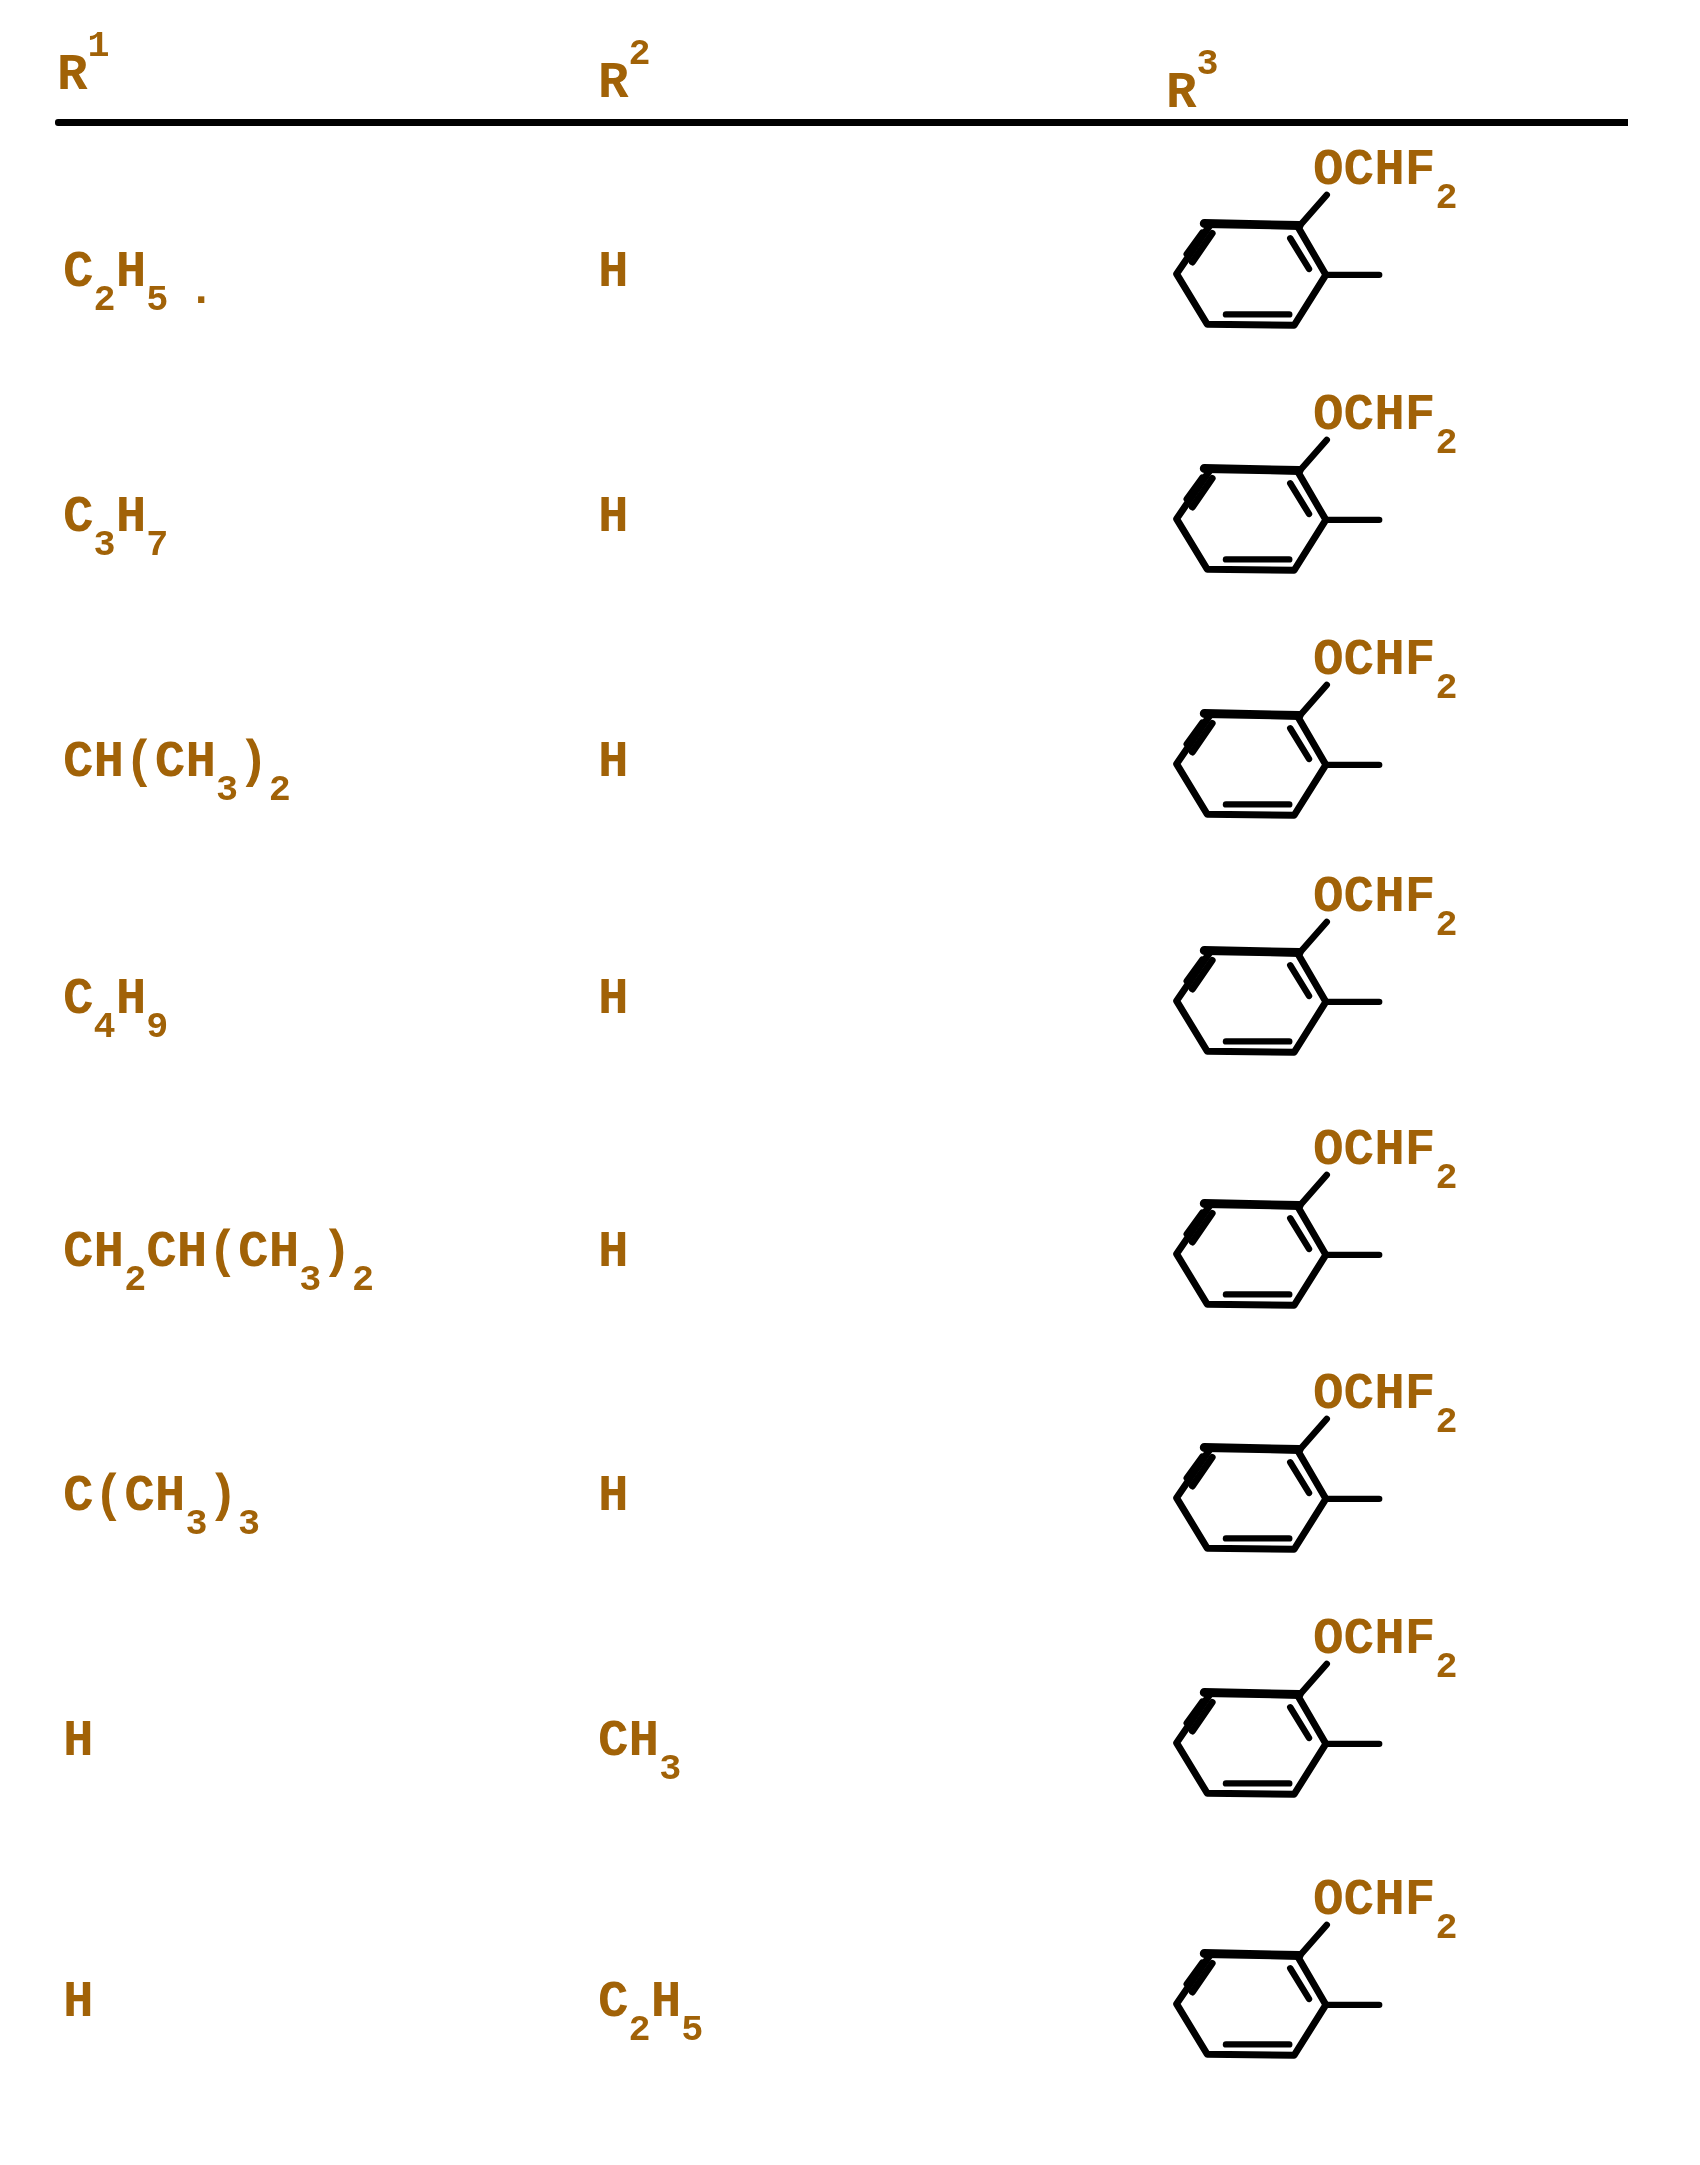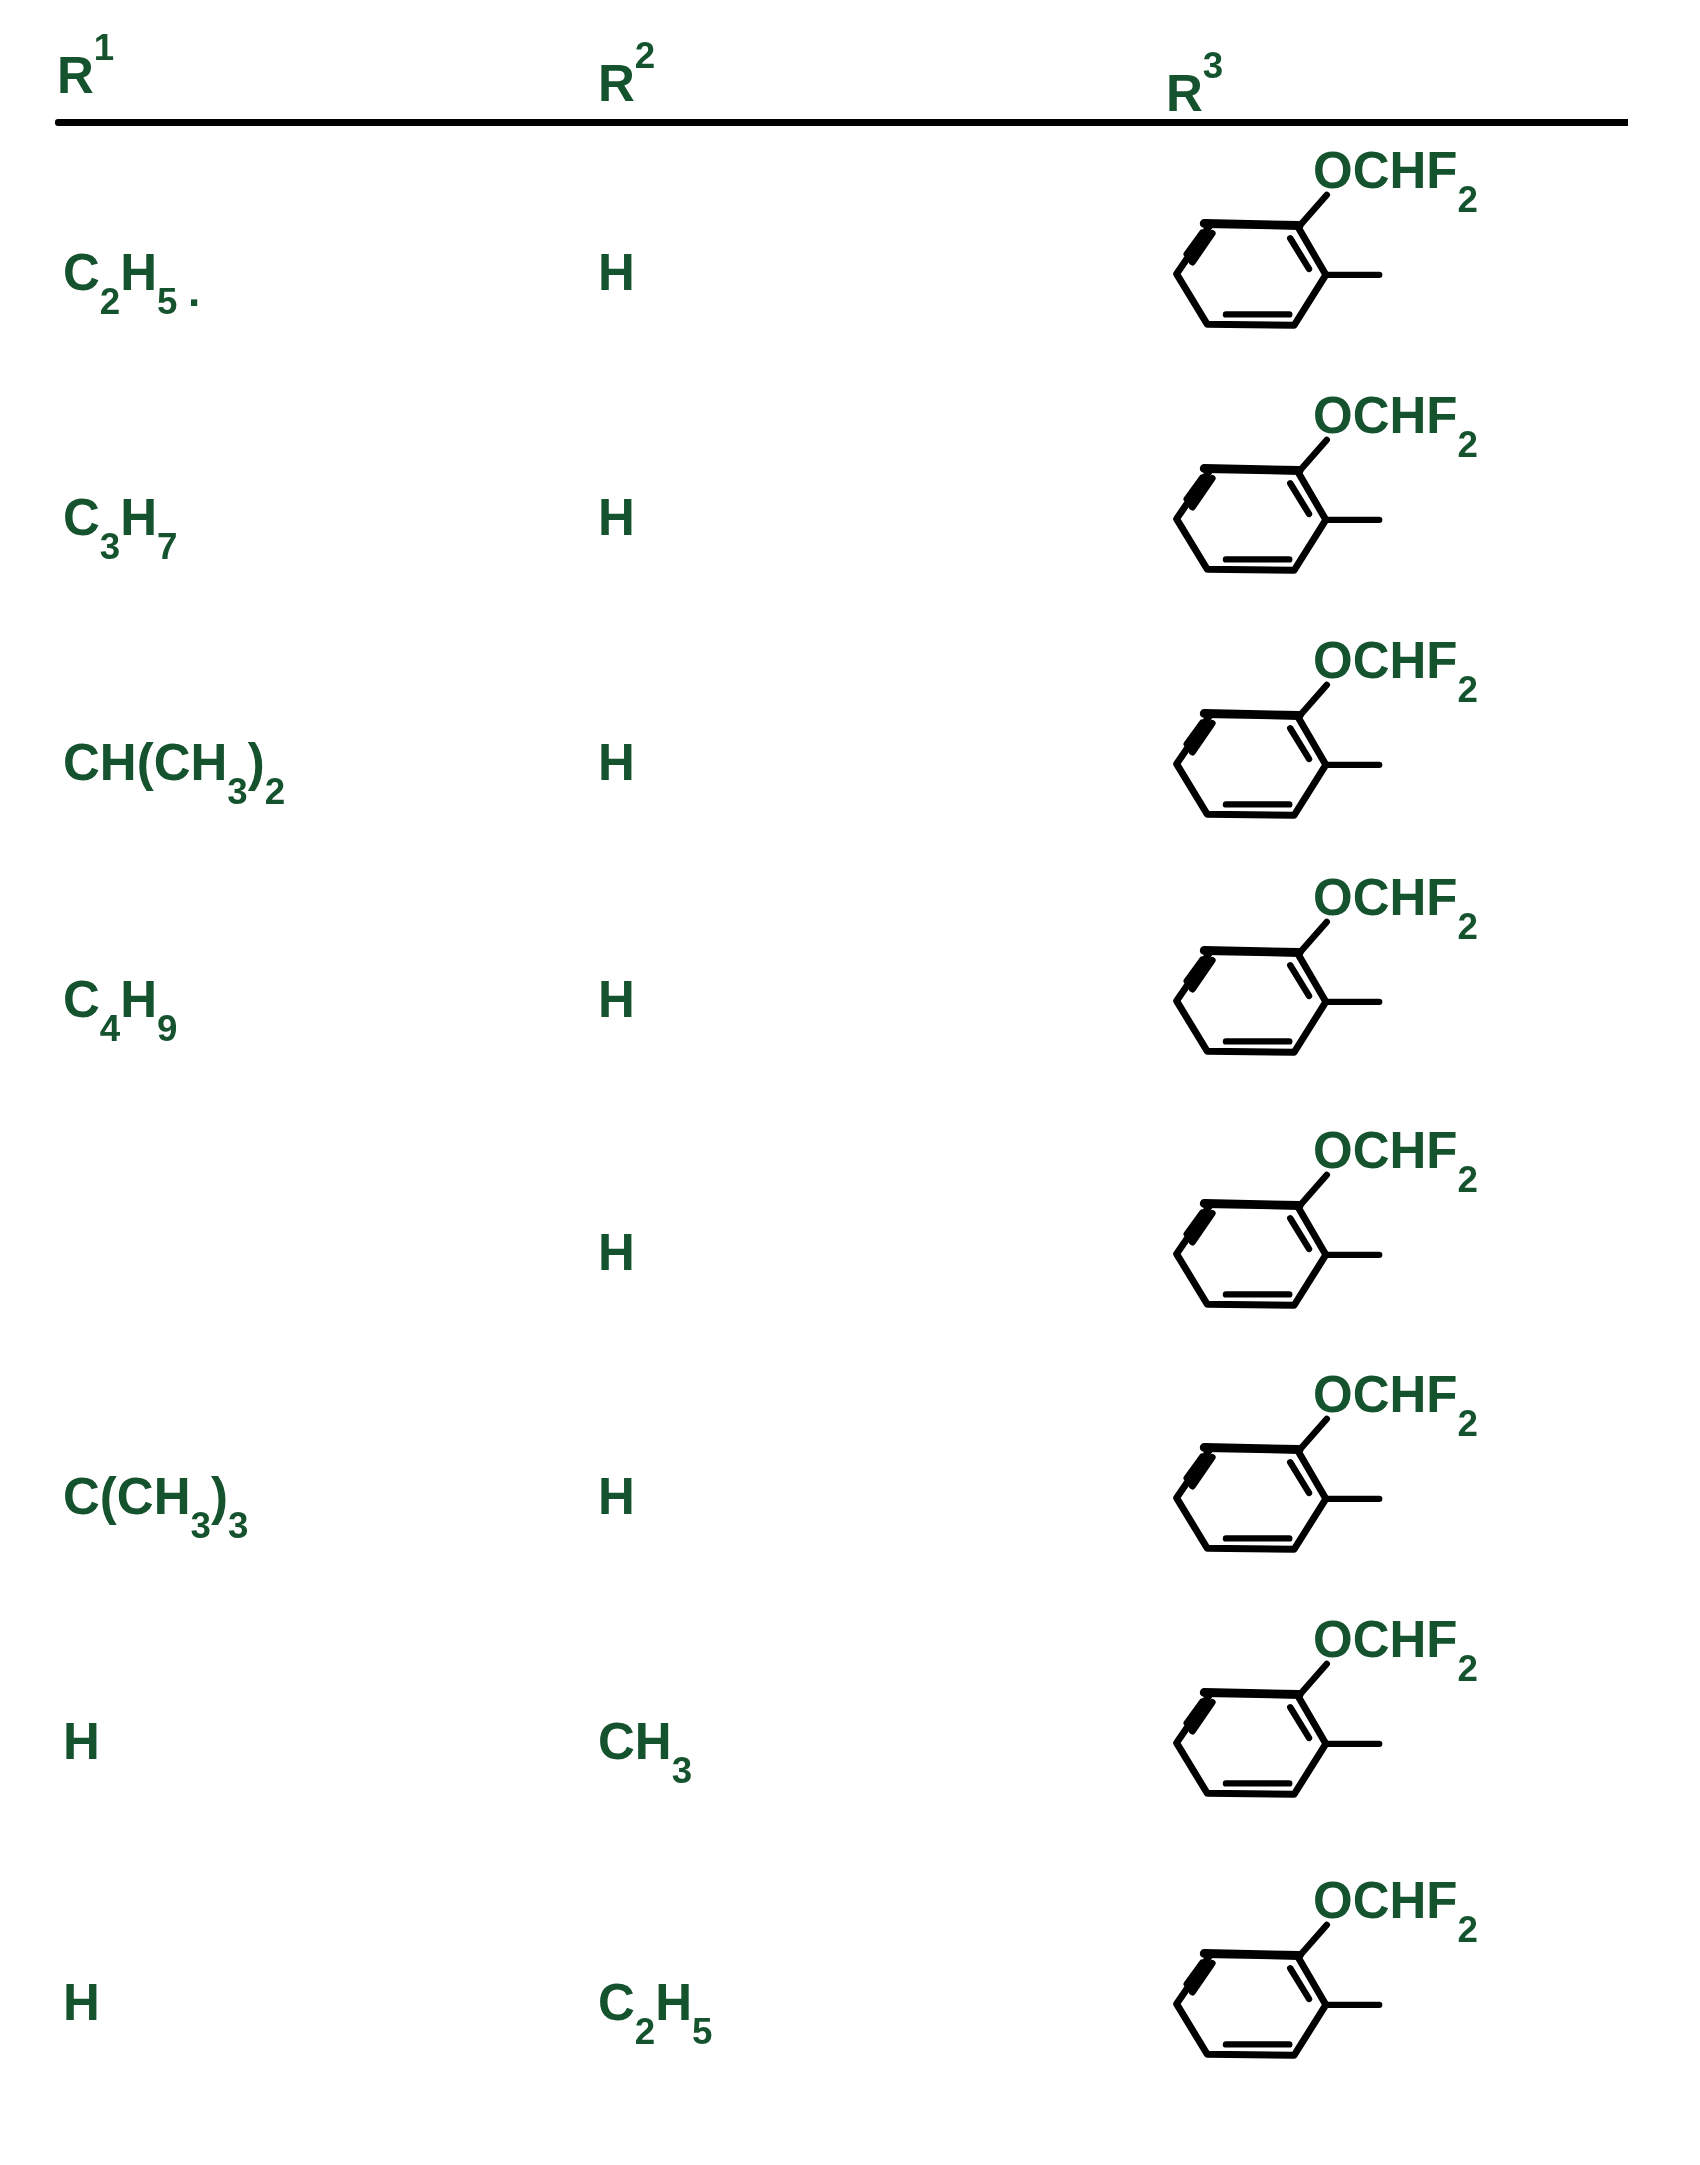--- a/index.html
+++ b/index.html
@@ -1,21 +1,21 @@
 <!DOCTYPE html>
 <html><head>
 <meta charset="utf-8">
 <style>
   html,body{margin:0;padding:0;background:#ffffff;}
   .page{
     position:relative;
     width:1628px;height:2165px;
     background:#ffffff;
-    color:#14532d;
-    font-family:Liberation Sans, sans-serif;
+    color:#a16207;
+    font-family:Liberation Mono, monospace;
     font-weight:bold;
     overflow:hidden;
   }
   .colhead,.cell,.ochf2,.stray{
     position:absolute;
     font-size:51px;
     line-height:1;
     white-space:nowrap;
     letter-spacing:0;
   }
@@ -101,20 +101,21 @@
     <span class="cell r2">H</span>
     <div class="struct">
       <span class="ochf2">OCHF<sub>2</sub></span>
       <svg class="ringsvg" viewBox="0 0 260 170">
           <use href="#ring"></use>
         </svg>
     </div>
   </div>
 
   <div class="row" style="top:1203px">
+    <span class="cell r1">CH<sub>2</sub>CH(CH<sub>3</sub>)<sub>2</sub></span>
     <span class="cell r2">H</span>
     <div class="struct">
       <span class="ochf2">OCHF<sub>2</sub></span>
       <svg class="ringsvg" viewBox="0 0 260 170">
           <use href="#ring"></use>
         </svg>
     </div>
   </div>
 
   <div class="row" style="top:1447px">

